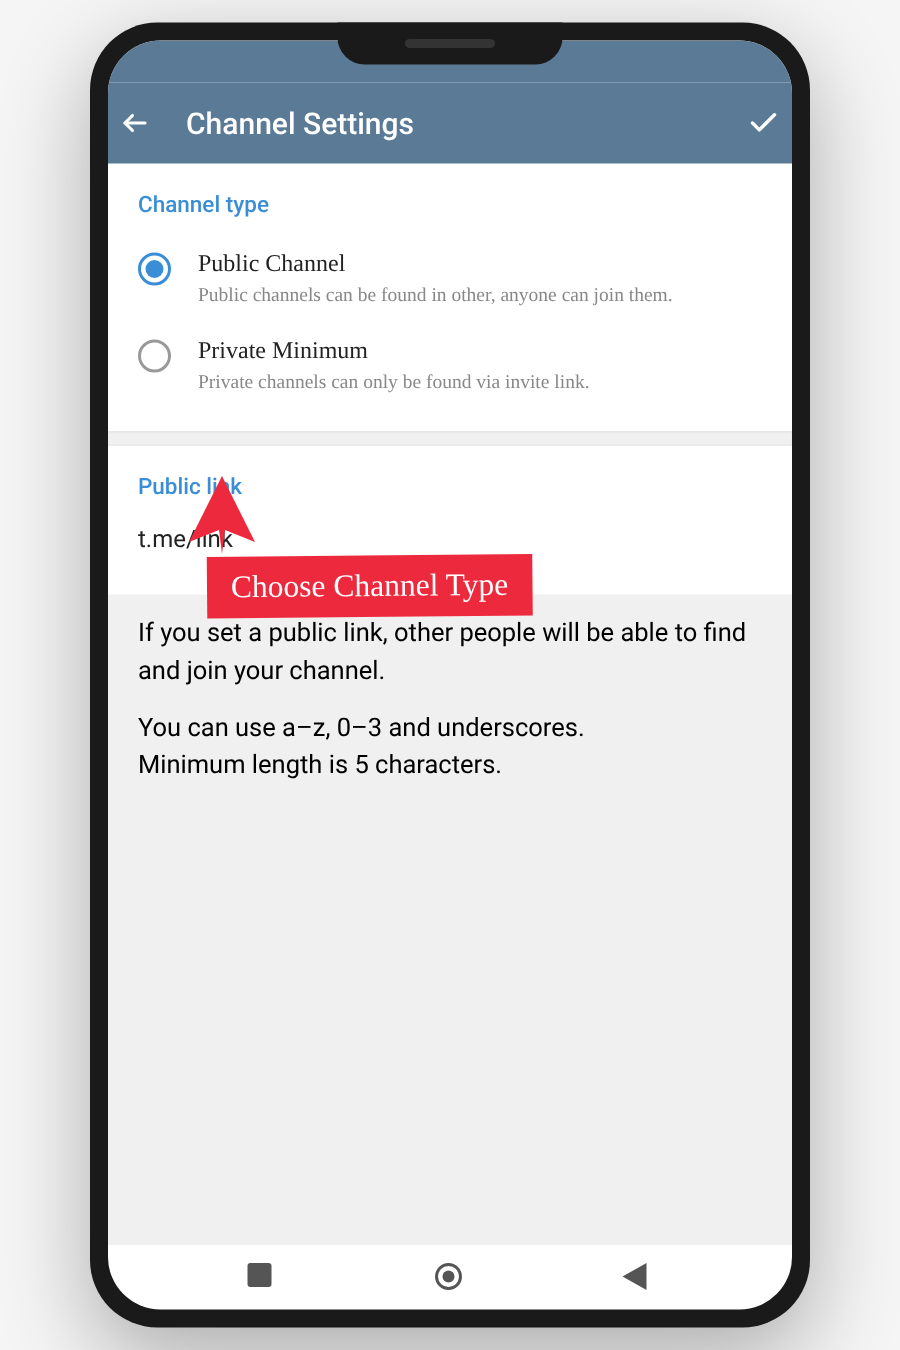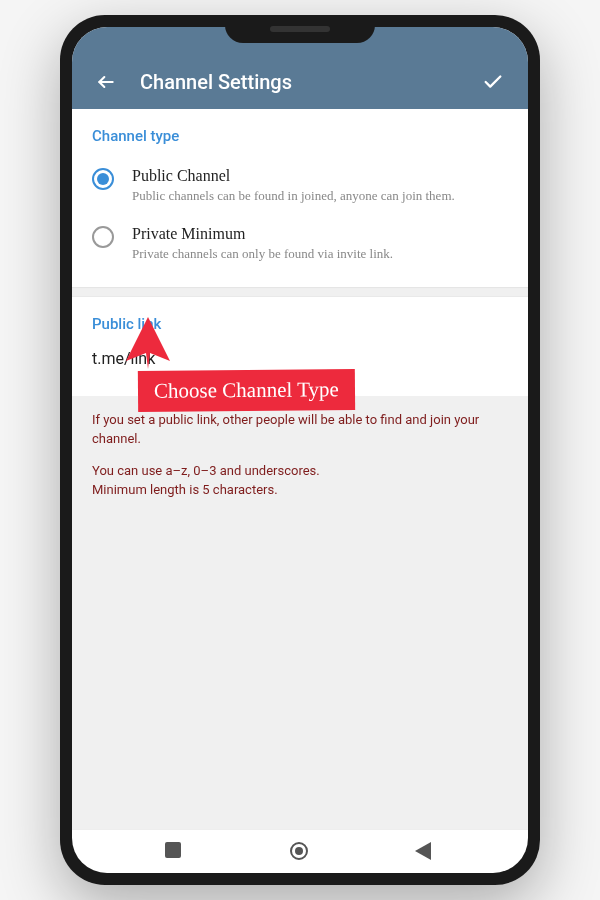--- a/index.html
+++ b/index.html
@@ -61,21 +61,21 @@
       align-items: center;
       padding: 0 18px;
       font-size: 9px;
       color: rgba(255,255,255,0.7);
     }
     .app-bar {
       height: 54px;
       background: #5a7a95;
       display: flex;
       align-items: center;
-      padding: 0 24px;
+      padding: 0 8px;
       gap: 24px;
       color: #fff;
     }
     .app-bar-title {
       flex: 1;
       font-size: 20px;
       font-weight: 500;
     }
     .back-arrow, .checkmark {
       color: #fff;
@@ -149,22 +149,22 @@
       box-shadow: inset 0 1px 1px rgba(0,0,0,0.05), inset 0 -1px 1px rgba(0,0,0,0.03);
     }
     .link-row {
       font-size: 16px;
       color: #222;
       padding: 4px 0 14px 0;
     }
     .help-text {
       background: #f0f0f0;
       padding: 14px 20px;
-      font-size: 13px;
-      color: #7f1d1d;
+      font-size: 17px;
+      color: #000000;
       line-height: 1.5;
       min-height: 500px;
     }
     .help-text p { margin-bottom: 12px; }
     .nav-bar {
       height: 44px;
       display: flex;
       justify-content: space-around;
       align-items: center;
       padding: 0 40px;
@@ -256,21 +256,21 @@
 
     <div class="content">
 
       <div class="section">
         <div class="section-header">Channel type</div>
 
         <div class="radio-row">
           <div class="radio-circle selected"></div>
           <div class="radio-label">
             <div class="radio-title">Public Channel</div>
-            <div class="radio-desc">Public channels can be found in joined, anyone can join them.</div>
+            <div class="radio-desc">Public channels can be found in other, anyone can join them.</div>
           </div>
         </div>
 
         <div class="radio-row">
           <div class="radio-circle"></div>
           <div class="radio-label">
             <div class="radio-title">Private Minimum</div>
             <div class="radio-desc">Private channels can only be found via invite link.</div>
           </div>
         </div>

